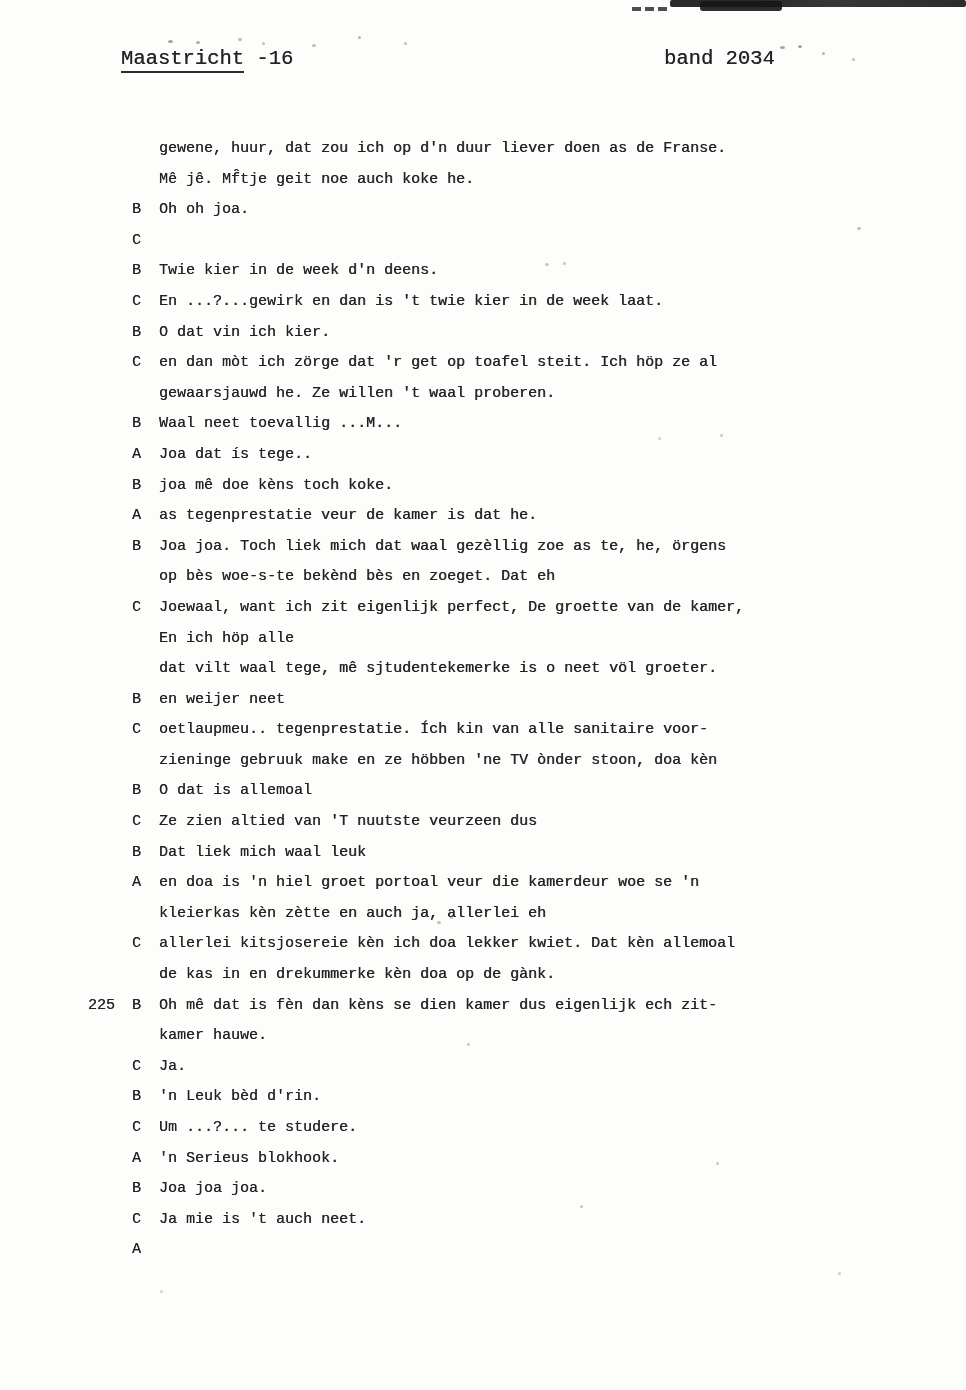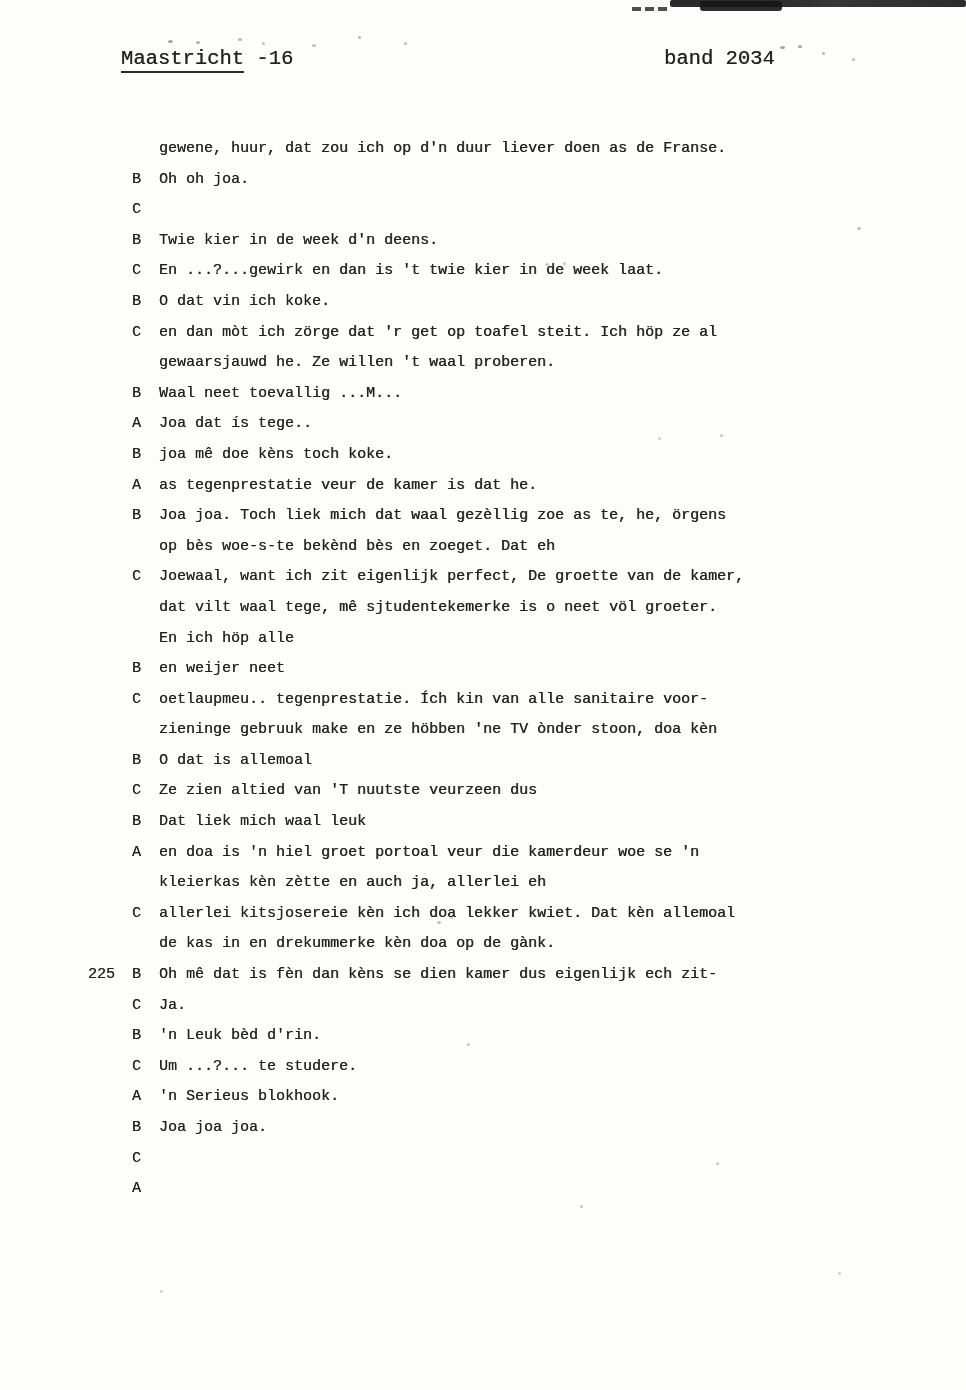--- a/index.html
+++ b/index.html
@@ -70,49 +70,51 @@
   <div class="speck" style="left:160px;top:1290px;width:3px;height:3px;opacity:.25"></div>
   <div class="speck" style="left:838px;top:1272px;width:3px;height:3px;opacity:.25"></div>
 
   <div class="header typed">
     <span class="h-left"><span class="uword">Maastricht</span><span> -16</span></span>
     <span class="h-right">band 2034</span>
   </div>
 
   <div class="transcript typed">
       <div class="line"><span class="num"></span><span class="speaker"></span><span class="text">gewene, huur, dat zou ich op d'n duur liever doen as de Franse.</span></div>
+      <div class="line"><span class="num"></span><span class="speaker"></span><span class="text">Mê jê. Mf̂tje geit noe auch koke he.</span></div>
       <div class="line"><span class="num"></span><span class="speaker">B</span><span class="text">Oh oh joa.</span></div>
       <div class="line"><span class="num"></span><span class="speaker">C</span></div>
       <div class="line"><span class="num"></span><span class="speaker">B</span><span class="text">Twie kier in de week d'n deens.</span></div>
       <div class="line"><span class="num"></span><span class="speaker">C</span><span class="text">En ...?...gewirk en dan is 't twie kier in de week laat.</span></div>
-      <div class="line"><span class="num"></span><span class="speaker">B</span><span class="text">O dat vin ich koke.</span></div>
+      <div class="line"><span class="num"></span><span class="speaker">B</span><span class="text">O dat vin ich kier.</span></div>
       <div class="line"><span class="num"></span><span class="speaker">C</span><span class="text">en dan mòt ich zörge dat 'r get op toafel steit. Ich höp ze al</span></div>
       <div class="line"><span class="num"></span><span class="speaker"></span><span class="text">gewaarsjauwd he. Ze willen 't waal proberen.</span></div>
       <div class="line"><span class="num"></span><span class="speaker">B</span><span class="text">Waal neet toevallig ...M...</span></div>
       <div class="line"><span class="num"></span><span class="speaker">A</span><span class="text">Joa dat ís tege..</span></div>
       <div class="line"><span class="num"></span><span class="speaker">B</span><span class="text">joa mê doe kèns toch koke.</span></div>
       <div class="line"><span class="num"></span><span class="speaker">A</span><span class="text">as tegenprestatie veur de kamer is dat he.</span></div>
       <div class="line"><span class="num"></span><span class="speaker">B</span><span class="text">Joa joa. Toch liek mich dat waal gezèllig zoe as te, he, örgens</span></div>
       <div class="line"><span class="num"></span><span class="speaker"></span><span class="text">op bès woe-s-te bekènd bès en zoeget. Dat eh</span></div>
       <div class="line"><span class="num"></span><span class="speaker">C</span><span class="text">Joewaal, want ich zit eigenlijk perfect, De groette van de kamer,</span></div>
+      <div class="line"><span class="num"></span><span class="speaker"></span><span class="text">En ich höp alle</span></div>
       <div class="line"><span class="num"></span><span class="speaker"></span><span class="text">dat vilt waal tege, mê sjtudentekemerke is o neet völ groeter.</span></div>
-      <div class="line"><span class="num"></span><span class="speaker"></span><span class="text">En ich höp alle</span></div>
       <div class="line"><span class="num"></span><span class="speaker">B</span><span class="text">en weijer neet</span></div>
       <div class="line"><span class="num"></span><span class="speaker">C</span><span class="text">oetlaupmeu.. tegenprestatie. Ích kin van alle sanitaire voor-</span></div>
       <div class="line"><span class="num"></span><span class="speaker"></span><span class="text">zieninge gebruuk make en ze höbben 'ne TV ònder stoon, doa kèn</span></div>
       <div class="line"><span class="num"></span><span class="speaker">B</span><span class="text">O dat is allemoal</span></div>
       <div class="line"><span class="num"></span><span class="speaker">C</span><span class="text">Ze zien altied van 'T nuutste veurzeen dus</span></div>
       <div class="line"><span class="num"></span><span class="speaker">B</span><span class="text">Dat liek mich waal leuk</span></div>
       <div class="line"><span class="num"></span><span class="speaker">A</span><span class="text">en doa is 'n hiel groet portoal veur die kamerdeur woe se 'n</span></div>
       <div class="line"><span class="num"></span><span class="speaker"></span><span class="text">kleierkas kèn zètte en auch ja, allerlei eh</span></div>
       <div class="line"><span class="num"></span><span class="speaker">C</span><span class="text">allerlei kitsjosereie kèn ich doa lekker kwiet. Dat kèn allemoal</span></div>
       <div class="line"><span class="num"></span><span class="speaker"></span><span class="text">de kas in en drekummerke kèn doa op de gànk.</span></div>
       <div class="line"><span class="num">225</span><span class="speaker">B</span><span class="text">Oh mê dat is fèn dan kèns se dien kamer dus eigenlijk ech zit-</span></div>
+      <div class="line"><span class="num"></span><span class="speaker"></span><span class="text">kamer hauwe.</span></div>
       <div class="line"><span class="num"></span><span class="speaker">C</span><span class="text">Ja.</span></div>
       <div class="line"><span class="num"></span><span class="speaker">B</span><span class="text">'n Leuk bèd d'rin.</span></div>
       <div class="line"><span class="num"></span><span class="speaker">C</span><span class="text">Um ...?... te studere.</span></div>
       <div class="line"><span class="num"></span><span class="speaker">A</span><span class="text">'n Serieus blokhook.</span></div>
       <div class="line"><span class="num"></span><span class="speaker">B</span><span class="text">Joa joa joa.</span></div>
-      <div class="line"><span class="num"></span><span class="speaker">C</span></div>
+      <div class="line"><span class="num"></span><span class="speaker">C</span><span class="text">Ja mie is 't auch neet.</span></div>
       <div class="line"><span class="num"></span><span class="speaker">A</span></div>
     </div>
 
 </div>
 
 </body></html>

